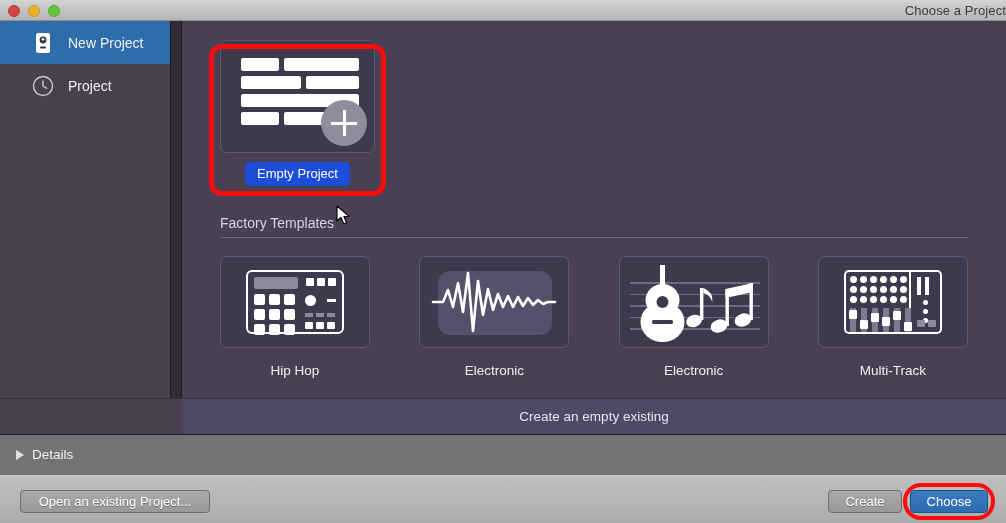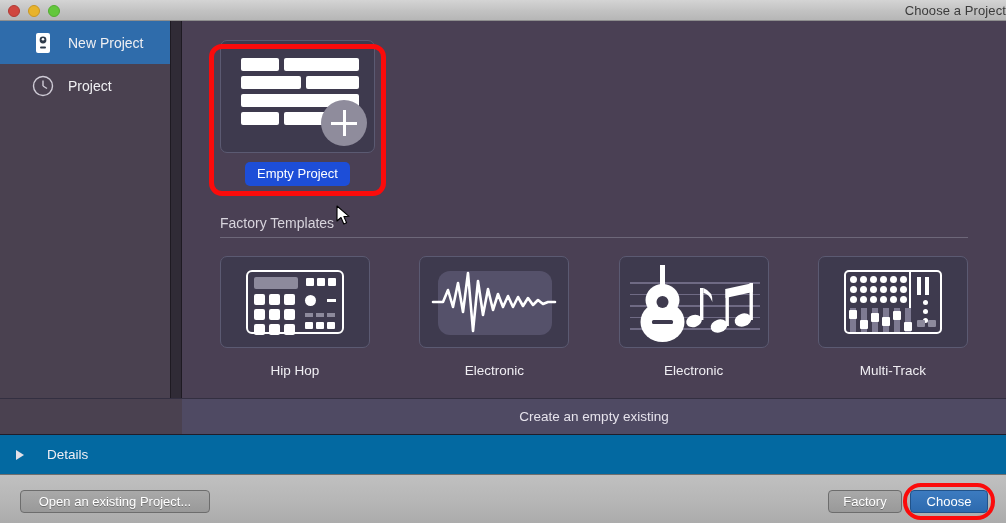--- a/index.html
+++ b/index.html
@@ -204,24 +204,24 @@
     position: absolute; left: 0; top: 398px;
     width: 182px; height: 36px;
     background: #4a4150;
     border-top: 1px solid #332f41;
   }
 
   
   .details-row {
     position: absolute; left: 0; top: 434px;
     width: 1006px; height: 40px;
-    background: #0369a1;
+    background: #737373;
     border-top: 1px solid #201d29;
     display: flex; align-items: center;
-    padding-left: 16px; gap: 23px;
+    padding-left: 16px; gap: 8px;
   }
   .disclosure {
     width: 0; height: 0;
     border-left: 8px solid #e3e0e8;
     border-top: 5.5px solid transparent;
     border-bottom: 5.5px solid transparent;
   }
   .details-label { color: #f1eff4; font-size: 13.5px; }
 
   
@@ -495,21 +495,21 @@
     <span>Create an empty existing</span>
   </div>
 
   <div class="details-row">
     <span class="disclosure"></span>
     <span class="details-label">Details</span>
   </div>
 
   <div class="footer"></div>
   <div class="btn btn-gray" id="open-existing-btn">Open an existing Project...</div>
-  <div class="btn btn-gray" id="cancel-btn">Factory</div>
+  <div class="btn btn-gray" id="cancel-btn">Create</div>
   <div class="btn btn-blue" id="choose-btn">Choose</div>
 
   <div class="red-ring"></div>
   <div class="red-ring-btn"></div>
 
   <div class="cursor">
     <svg width="16" height="22" viewBox="0 0 16 22">
       <path d="M1 1 L1 16 L5 12.5 L7.8 19 L10.6 17.8 L7.9 11.6 L13 11.3 z" fill="#ffffff" stroke="#000000" stroke-width="1.1" stroke-linejoin="round"></path>
     </svg>
   </div>

